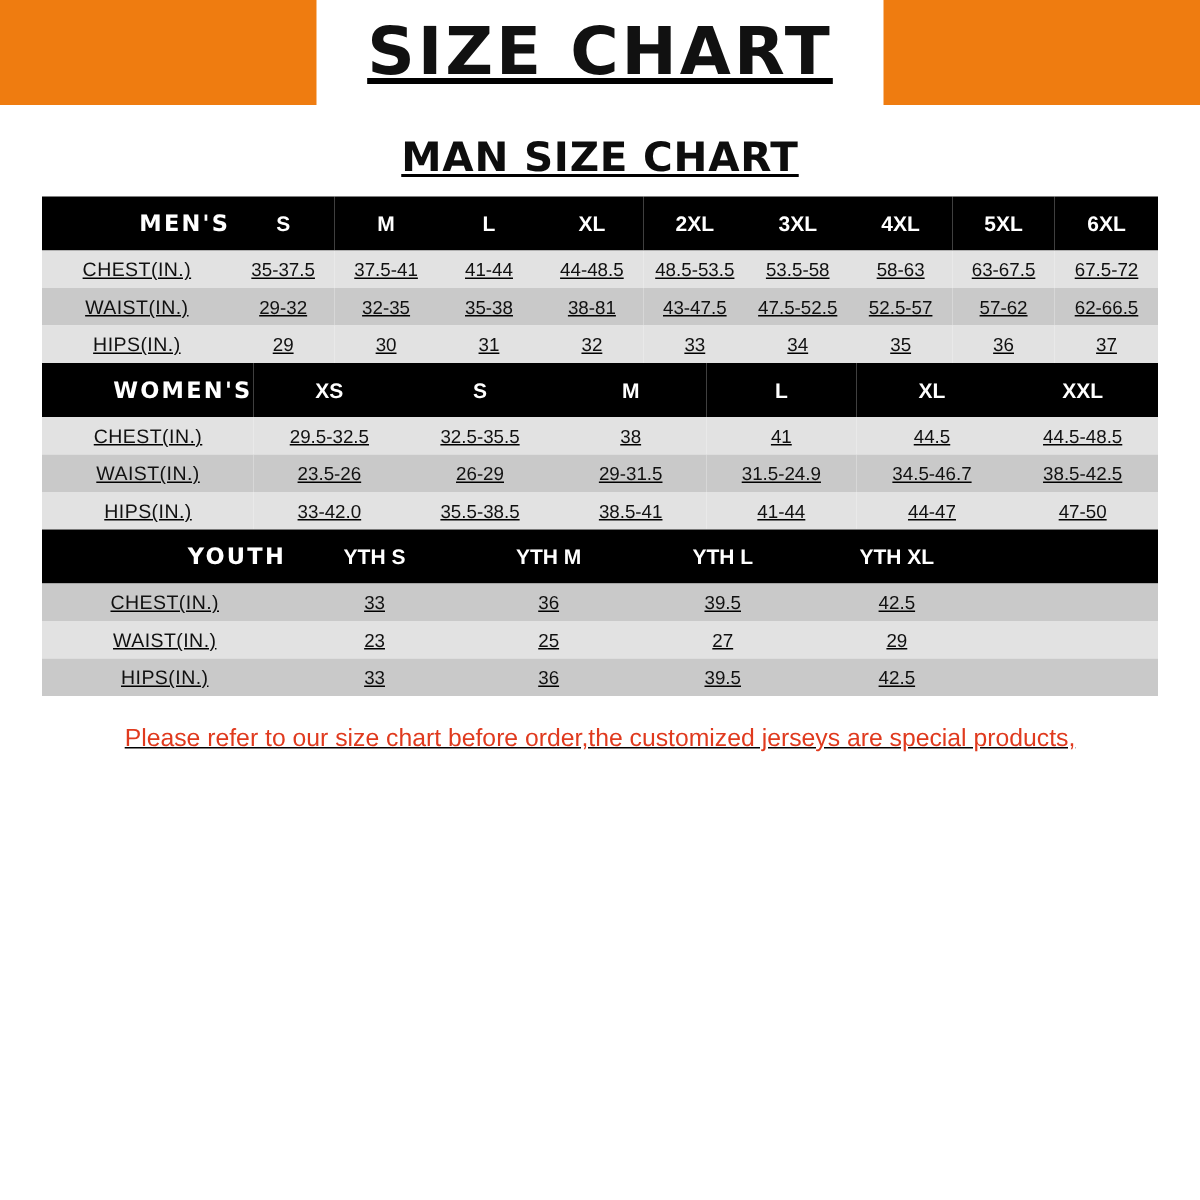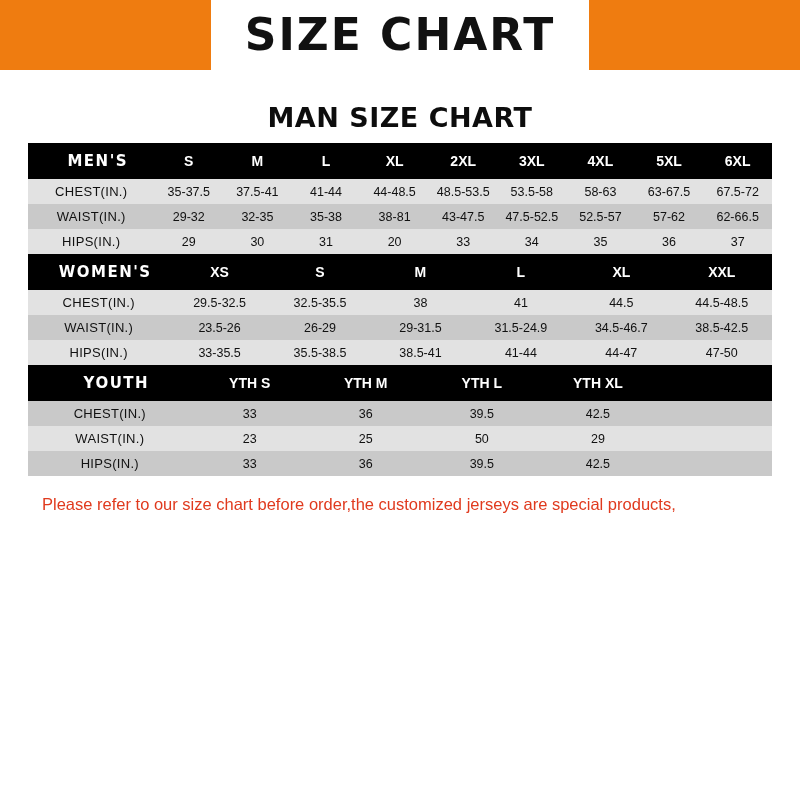--- a/index.html
+++ b/index.html
@@ -12,20 +12,21 @@
     background: #ffffff;
     font-family: "Liberation Sans", sans-serif;
     overflow: hidden;
   }
   .page {
     position: relative;
     width: 800px;
     height: 800px;
     background: #ffffff;
     box-sizing: border-box;
+    text-decoration: underline;
   }
   
   .header-band {
     position: relative;
     height: 70px;
     background: #ef7c10;
     display: flex;
     align-items: center;
     justify-content: center;
   }
@@ -58,21 +59,21 @@
   }
   .section-title {
     text-align: center;
     font-family: "DejaVu Sans", sans-serif;
     font-weight: bold;
     font-size: 27px;
     color: #0d0d0d;
     letter-spacing: 0.5px;
     margin: 18px 0 10px 0;
   }
-  .section-title.first { margin-top: 32px; }
+  .section-title.first { margin-top: 20px; }
 
   table.size-table {
     width: 100%;
     border-collapse: collapse;
     table-layout: fixed;
   }
   table.size-table th,
   table.size-table td {
     text-align: center;
     font-family: "Liberation Sans", sans-serif;
@@ -82,41 +83,41 @@
     white-space: nowrap;
   }
   table.size-table thead th {
     background: #000000;
     color: #ffffff;
     font-weight: bold;
     font-size: 14px;
     padding: 9px 1px;
   }
   table.size-table thead th.rowhead {
-    text-align: center;
+    text-align: right;
     padding-left: 14px;
     letter-spacing: 1.5px;
     font-family: "DejaVu Sans", sans-serif;
     font-size: 15px;
   }
   table.size-table tbody tr.light td { background: #e2e2e2; }
   table.size-table tbody tr.dark td { background: #c9c9c9; }
   table.size-table tbody td.rowhead {
     font-size: 13px;
     letter-spacing: 0.3px;
   }
   
   .men col.c0 { width: 17%; }
   .women col.c0 { width: 19%; }
   .youth col.c0 { width: 22%; }
 
   .footer-note {
     margin-top: 16px;
     padding: 0 14px;
-    text-align: left;
+    text-align: center;
     color: #e03a1e;
     font-family: "Liberation Sans", sans-serif;
     font-size: 16.5px;
     line-height: 1.55;
   }
   .footer-note .line { display: block; }
 </style>
 </head>
 <body>
 
@@ -181,21 +182,21 @@
           <td>47.5-52.5</td>
           <td>52.5-57</td>
           <td>57-62</td>
           <td>62-66.5</td>
         </tr>
         <tr class="light">
           <td class="rowhead">HIPS(IN.)</td>
           <td>29</td>
           <td>30</td>
           <td>31</td>
-          <td>20</td>
+          <td>32</td>
           <td>33</td>
           <td>34</td>
           <td>35</td>
           <td>36</td>
           <td>37</td>
         </tr>
       </tbody>
     </table>
 
     <table class="size-table women">
@@ -233,21 +234,21 @@
           <td class="rowhead">WAIST(IN.)</td>
           <td>23.5-26</td>
           <td>26-29</td>
           <td>29-31.5</td>
           <td>31.5-24.9</td>
           <td>34.5-46.7</td>
           <td>38.5-42.5</td>
         </tr>
         <tr class="light">
           <td class="rowhead">HIPS(IN.)</td>
-          <td>33-35.5</td>
+          <td>33-42.0</td>
           <td>35.5-38.5</td>
           <td>38.5-41</td>
           <td>41-44</td>
           <td>44-47</td>
           <td>47-50</td>
         </tr>
       </tbody>
     </table>
 
     <table class="size-table youth">
@@ -275,21 +276,21 @@
           <td>33</td>
           <td>36</td>
           <td>39.5</td>
           <td>42.5</td>
           <td></td>
         </tr>
         <tr class="light">
           <td class="rowhead">WAIST(IN.)</td>
           <td>23</td>
           <td>25</td>
-          <td>50</td>
+          <td>27</td>
           <td>29</td>
           <td></td>
         </tr>
         <tr class="dark">
           <td class="rowhead">HIPS(IN.)</td>
           <td>33</td>
           <td>36</td>
           <td>39.5</td>
           <td>42.5</td>
           <td></td>

